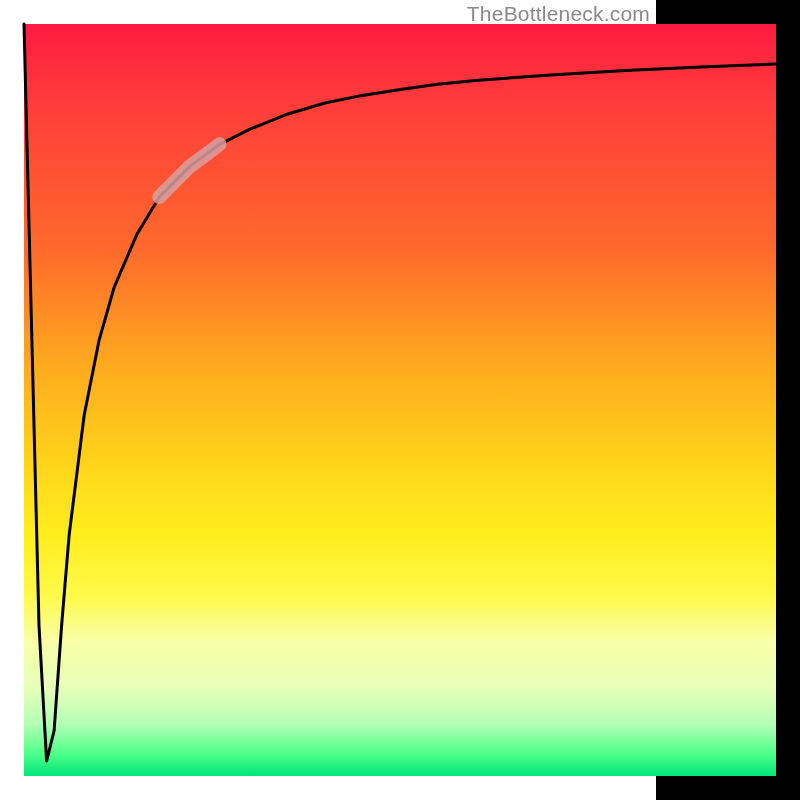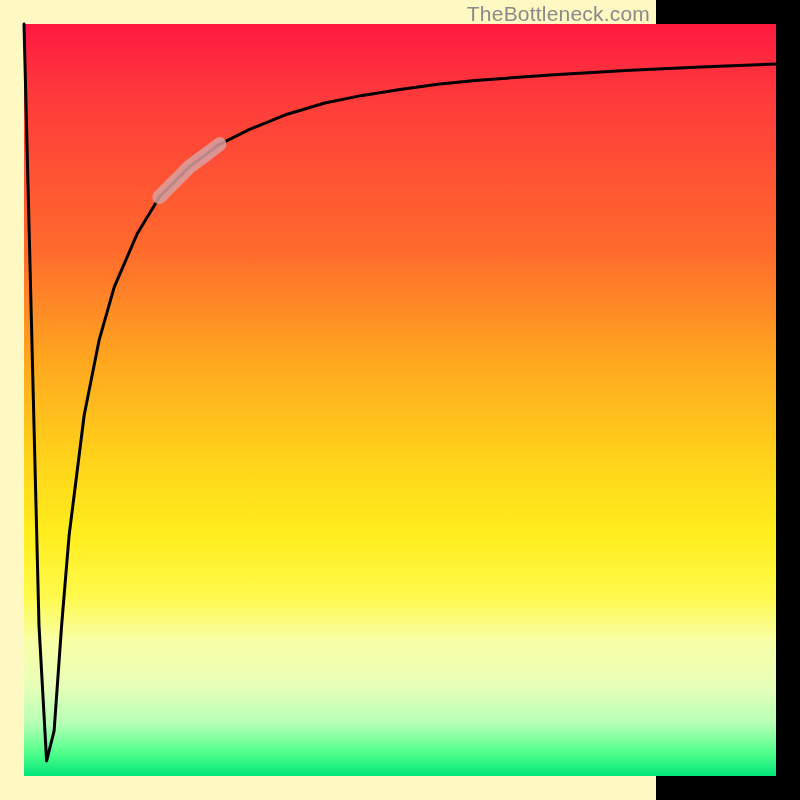--- a/index.html
+++ b/index.html
@@ -8,21 +8,21 @@
     width: 800px;
     height: 800px;
     overflow: hidden;
     background: #000;
     font-family: Arial, Helvetica, sans-serif;
   }
   .frame {
     position: absolute;
     left: 0; top: 0;
     width: 656px; height: 800px;
-    background: #fef9c3;
+    background: #ffffff;
   }
   .plot-area {
     position: absolute;
     left: 24px; top: 24px;
     width: 752px; height: 752px;
     
     background: linear-gradient(to bottom,
       #ff1a40 0%,
       #ff3b3b 10%,
       #ff6a2c 30%,

